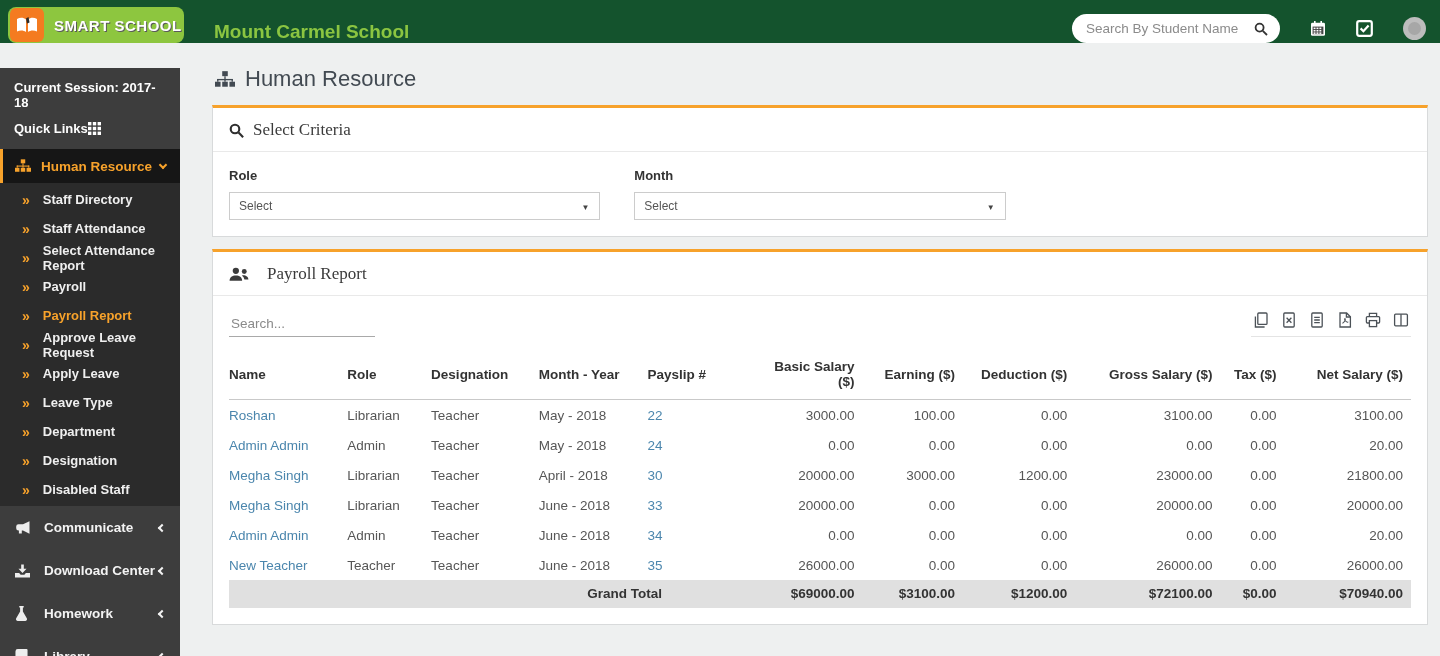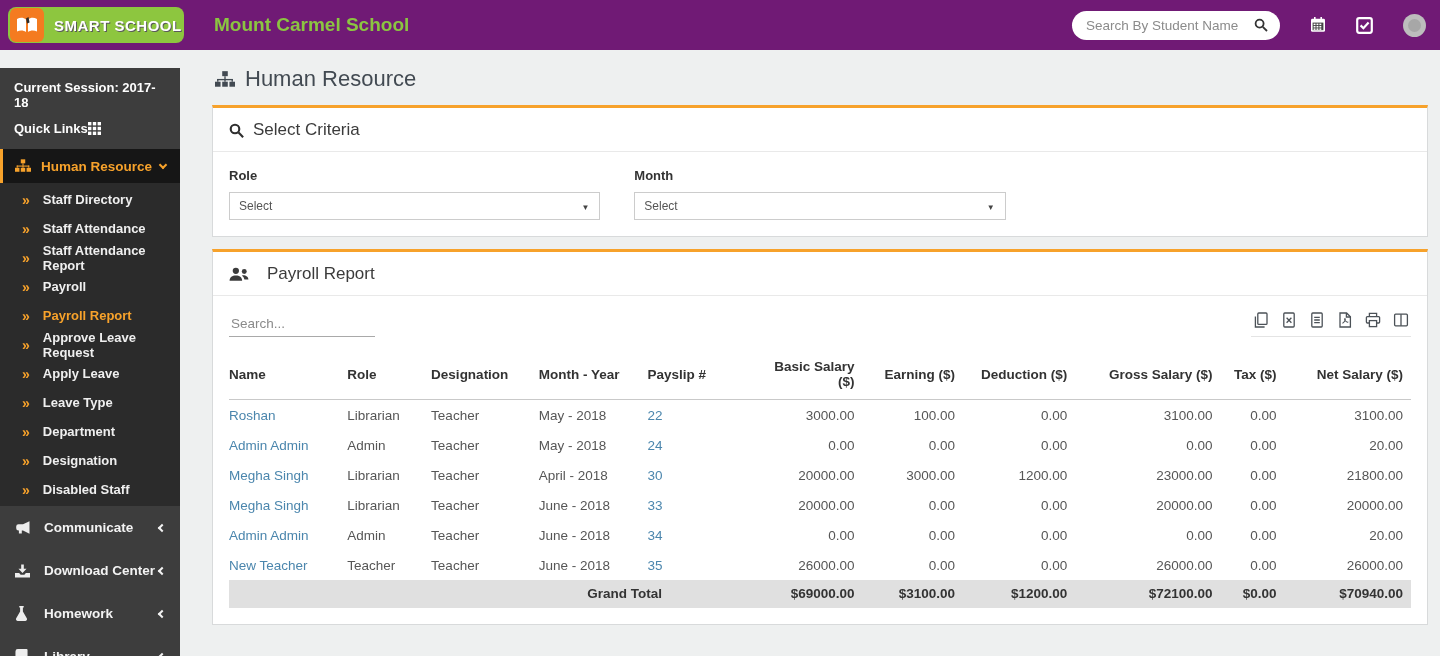--- a/index.html
+++ b/index.html
@@ -1,21 +1,21 @@
 <!DOCTYPE html>
 <html><head>
 <meta charset="utf-8">
 <style>
   * { margin:0; padding:0; box-sizing:border-box; }
   html,body { width:1440px; height:656px; overflow:hidden;
     font-family:"Liberation Sans", sans-serif; background:#eef0f0; }
 
   
-  .header { position:absolute; top:0; left:0; width:1440px; height:50px;
-    background:#701a75; display:flex; align-items:center; z-index:5; }
+  .header { position:absolute; top:0; left:0; width:1440px; height:43px;
+    background:#14532d; display:flex; align-items:flex-end; z-index:5; }
   .logo-pill { position:relative; margin-left:8px; width:176px; height:36px;
     background:#8dc63f; border-radius:8px; display:flex; align-items:center;
     padding-left:46px; }
   .logo-box { position:absolute; left:2px; top:1px; width:34px; height:34px;
     background:#f47b20; border-radius:6px; display:flex; align-items:center;
     justify-content:center; }
   .logo-text { color:#fff; font-weight:bold; font-size:15px; letter-spacing:.5px;
     text-shadow:1px 1px 0 #5a5a5a; white-space:nowrap; }
   .school-title { margin-left:30px; color:#8bc541; font-size:19px; font-weight:bold; }
   .header-right { margin-left:auto; display:flex; align-items:center; padding-right:14px; }
@@ -57,21 +57,21 @@
 
   
   .main { position:absolute; top:50px; left:200px; width:1240px; height:606px;
     background:#eef0f0; overflow:hidden; }
   .page-title { display:flex; align-items:center; margin:16px 0 13px 15px;
     font-size:22px; color:#424a52; }
   .page-title svg { margin-right:10px; }
   .panel { margin:0 12px 12px; background:#fff; border:1px solid #d8dadb;
     border-top:3px solid #f7a22b; }
   .panel-head { padding:12px 16px 11px; border-bottom:1px solid #e9e9e9;
-    font-size:17px; color:#3b3b3b; display:flex; align-items:center; }
+    font-size:17px; color:#3b3b3b; display:flex; align-items:center;font-family:Liberation Serif, serif; }
   .panel-head svg, .panel-head .ph-ic { margin-right:9px; }
   .panel-body { padding:16px; }
 
   .criteria-grid { display:grid; grid-template-columns:1fr 1fr 1fr; column-gap:34px; }
   .field label { font-size:13px; font-weight:bold; color:#333; display:block; }
   .select { margin-top:9px; height:28px; border:1px solid #ccc; background:#fff;
     display:flex; align-items:center; padding:0 10px 0 9px; font-size:12px;
     color:#555; cursor:pointer; }
   .select .caret { margin-left:auto; }
   .select .caret::after { content:"▼"; font-size:8px; color:#444; }
@@ -194,21 +194,21 @@
   </div>
 
   <ul class="submenu" id="submenu">
       <li>
         <span>Staff Directory</span>
       </li>
       <li>
         <span>Staff Attendance</span>
       </li>
       <li>
-        <span>Staff Attendance Report</span>
+        <span>Select Attendance Report</span>
       </li>
       <li>
         <span>Payroll</span>
       </li>
       <li class="active">
         <span>Payroll Report</span>
       </li>
       <li>
         <span>Approve Leave Request</span>
       </li>

